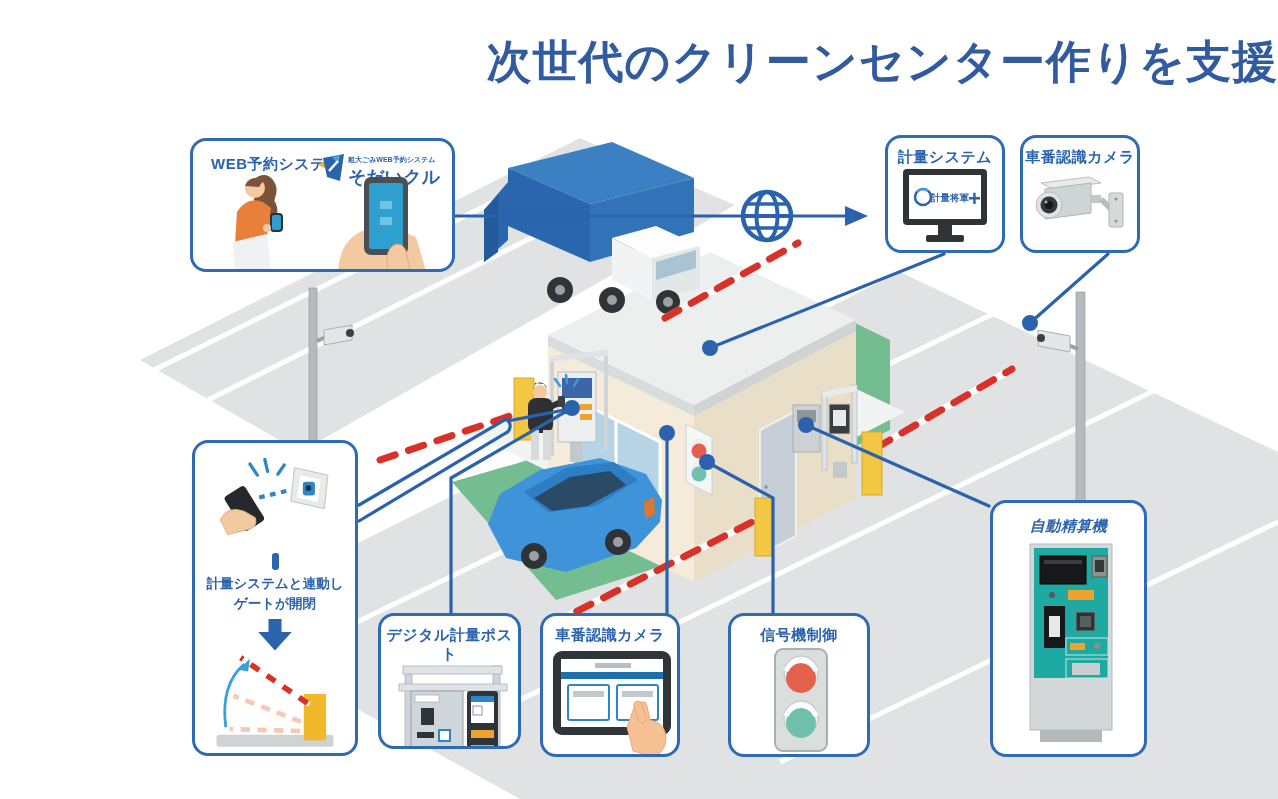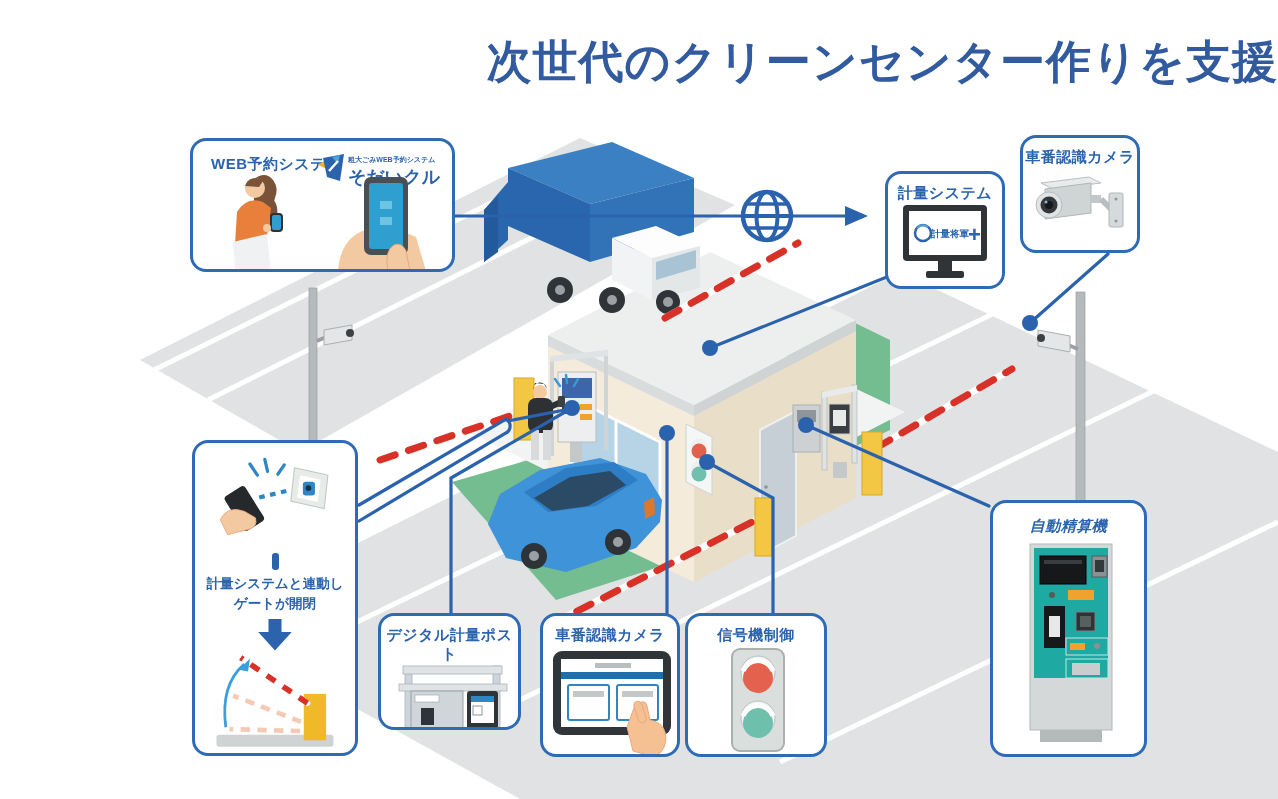--- a/index.html
+++ b/index.html
@@ -218,21 +218,21 @@
     <svg class="hand" width="112" height="96" viewBox="0 0 112 96">
       <path d="M 10,96 q 2,-30 24,-40 l 30,-4 24,10 10,34 z" fill="#f3c9a2"></path>
       <rect x="36" y="2" width="44" height="78" rx="7" fill="#4a4f54"></rect>
       <rect x="41" y="8" width="34" height="66" rx="3" fill="#2f9fd0"></rect>
       <rect x="52" y="26" width="12" height="8" fill="#6fc4e4"></rect>
       <rect x="52" y="42" width="12" height="8" fill="#6fc4e4"></rect>
       <path d="M 60,96 q -4,-20 6,-26 q 8,-3 12,6 l 4,20 z" fill="#f3c9a2" stroke="#e8a97e" stroke-width="1"></path>
     </svg>
   </div>
 
-  <div class="callout" style="left:885px;top:135px;width:120px;height:118px;margin-top:36px;">
+  <div class="callout" style="left:885px;top:135px;width:120px;height:118px;">
     <span class="lbl">計量システム</span>
     <svg class="ill" width="110" height="84" viewBox="0 0 110 84">
       <rect x="13" y="2" width="84" height="56" rx="4" fill="#303437"></rect>
       <rect x="19" y="8" width="72" height="44" fill="#ffffff"></rect>
       <circle cx="33" cy="30" r="8" fill="#fff" stroke="#2b63ad" stroke-width="2.5"></circle>
       <path d="M 27,25 a 8,8 0 0 1 11,-1" fill="none" stroke="#4aa3d8" stroke-width="2"></path>
       <text x="41" y="34" font-size="9.5" font-weight="bold" fill="#2b63ad"><tspan>計量将軍</tspan></text>
       <text x="78" y="39" font-size="22" font-weight="bold" fill="#2b63ad"><tspan>+</tspan></text>
       <rect x="48" y="58" width="14" height="10" fill="#303437"></rect>
       <rect x="36" y="68" width="38" height="7" rx="2" fill="#303437"></rect>
@@ -286,21 +286,21 @@
       <circle cx="22" cy="38" r="4" fill="#15171a"></circle>
       <circle cx="19" cy="35" r="1.5" fill="#8fb9d4"></circle>
       <rect x="64" y="28" width="10" height="8" fill="#c3c8ca"></rect>
       <line x1="74" y1="32" x2="86" y2="44" stroke="#b9bec0" stroke-width="6"></line>
       <rect x="82" y="26" width="14" height="34" rx="2" fill="#d6dadb" stroke="#b0b5b7"></rect>
       <circle cx="89" cy="32" r="1.5" fill="#8f9699"></circle>
         <circle cx="89" cy="54" r="1.5" fill="#8f9699"></circle>
     </svg>
   </div>
 
-  <div class="callout" style="left:378px;top:613px;width:143px;height:117px;">
+  <div class="callout" style="left:378px;top:613px;width:143px;height:136px;">
     <span class="lbl">デジタル計量ポスト</span>
     <svg class="ill" width="140" height="110" viewBox="0 0 140 110">
       <rect x="24" y="6" width="7" height="92" fill="#cdd5da" stroke="#aab2b8" stroke-width="0.8"></rect>
       <rect x="112" y="2" width="7" height="92" fill="#cdd5da" stroke="#aab2b8" stroke-width="0.8"></rect>
       <rect x="22" y="2" width="99" height="8" fill="#dfe3e6" stroke="#aab2b8" stroke-width="0.8"></rect>
       <rect x="18" y="20" width="108" height="7" fill="#dfe3e6" stroke="#aab2b8" stroke-width="0.8"></rect>
       <rect x="30" y="27" width="52" height="68" fill="#cfd6da" stroke="#9aa2a8"></rect>
       <rect x="34" y="31" width="24" height="7" fill="#ffffff" stroke="#9aa2a8" stroke-width="0.6"></rect>
       <rect x="40" y="44" width="13" height="17" fill="#2f3438"></rect>
       <rect x="36" y="68" width="17" height="6" fill="#2f3438"></rect>
@@ -326,21 +326,21 @@
       <rect x="30" y="46" width="31" height="6" fill="#c3c8cb"></rect>
       <rect x="74" y="40" width="41" height="35" rx="2" fill="#fff" stroke="#2f86c4" stroke-width="2"></rect>
       <rect x="79" y="46" width="31" height="6" fill="#c3c8cb"></rect>
       <g>
         <path d="M 92,60 l 7,-3 q 4,-1 5,4 l 3,14 q 12,2 15,12 q 3,11 -4,20 l -6,5 -22,-6 -6,-24 z" fill="#f5c193" stroke="#e8a97e"></path>
         <rect x="93" y="56" width="8" height="22" rx="4" fill="#f5c193" stroke="#e8a97e" transform="rotate(-18 97 67)"></rect>
       </g>
     </svg>
   </div>
 
-  <div class="callout" style="left:685px;top:613px;width:142px;height:144px;">
+  <div class="callout" style="left:728px;top:613px;width:142px;height:144px;">
     <span class="lbl">信号機制御</span>
     <svg class="ill" width="138" height="112" viewBox="0 0 138 112">
       <rect x="44" y="4" width="52" height="102" rx="8" fill="#dadedd" stroke="#a9b0af" stroke-width="2"></rect>
       <circle cx="70" cy="28" r="17" fill="#f2f4f3" stroke="#b9bfbe"></circle>
       <circle cx="70" cy="33" r="15" fill="#e4614d"></circle>
       <path d="M 55,26 a 16,16 0 0 1 30,0" fill="none" stroke="#fdfdfd" stroke-width="5"></path>
       <circle cx="70" cy="73" r="17" fill="#f2f4f3" stroke="#b9bfbe"></circle>
       <circle cx="70" cy="78" r="15" fill="#6fbfad"></circle>
       <path d="M 55,71 a 16,16 0 0 1 30,0" fill="none" stroke="#fdfdfd" stroke-width="5"></path>
     </svg>

